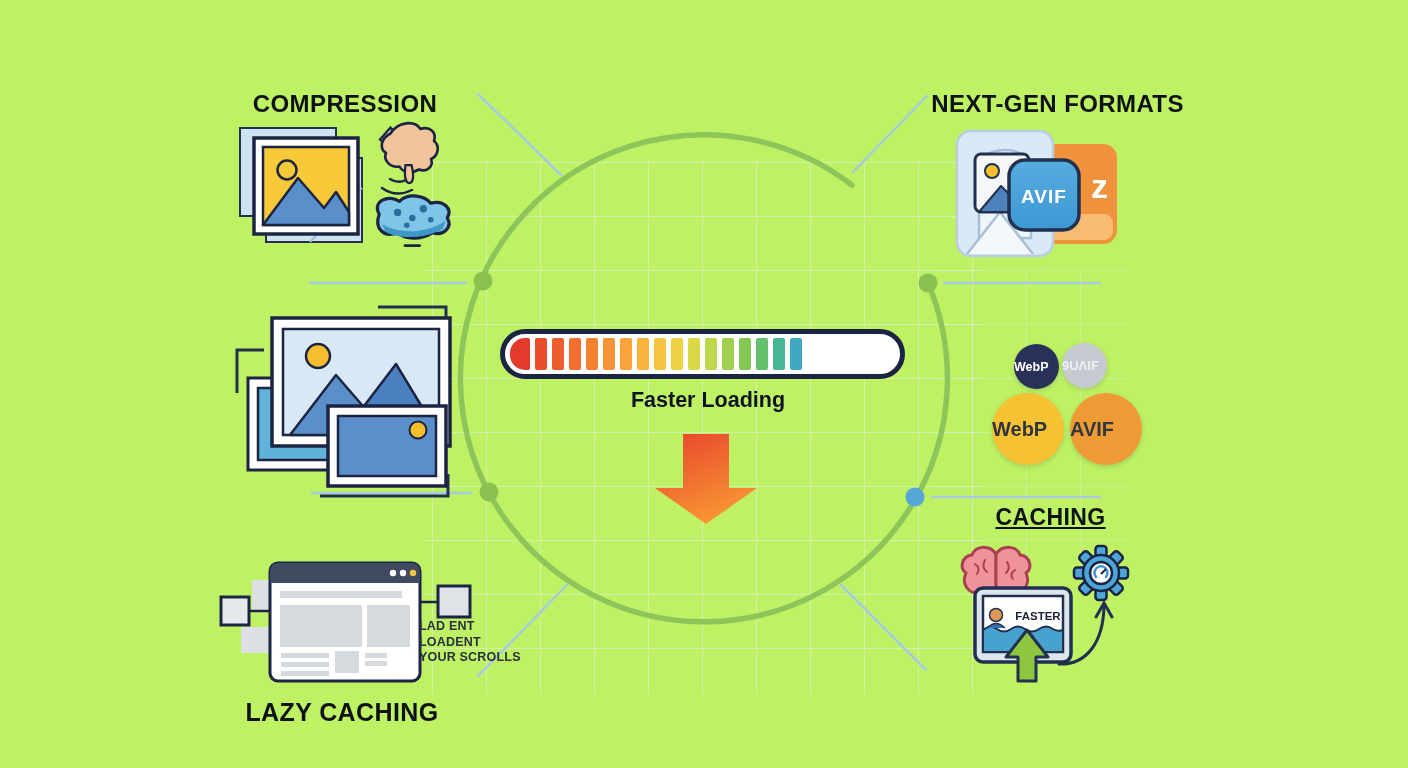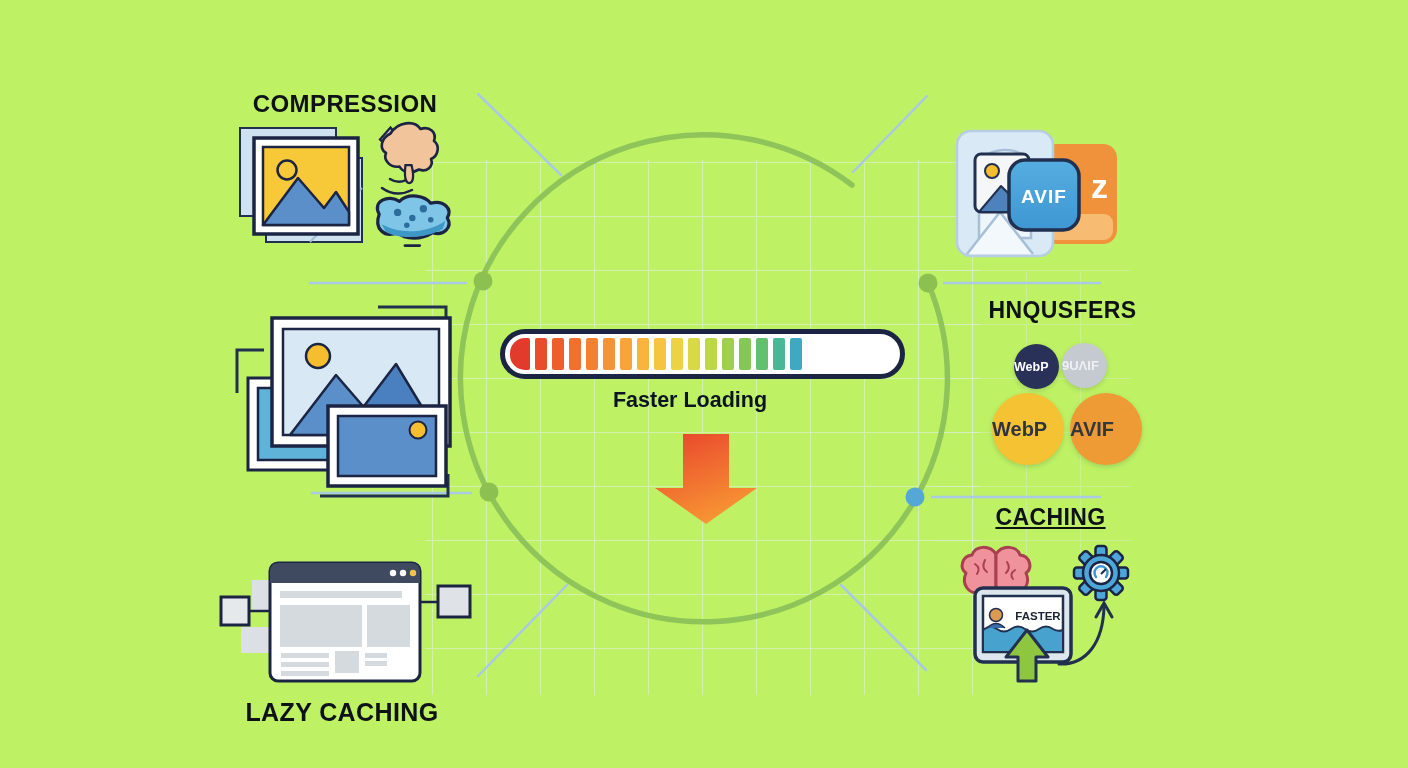--- a/index.html
+++ b/index.html
@@ -7,21 +7,21 @@
          font-family:"Liberation Sans","DejaVu Sans",sans-serif;}
   .abs{position:absolute;}
   .node-label{position:absolute;text-align:center;font-weight:700;color:#0e1116;letter-spacing:.4px;}
   .fs24{font-size:24px;} .fs23{font-size:23px;} .fs25{font-size:25px;}
   
   #progress-pill{position:absolute;left:500px;top:329px;width:405px;height:50px;box-sizing:border-box;
       border:5px solid #1c2444;border-radius:26px;background:#fff;display:flex;align-items:stretch;
       gap:5px;padding:4px 5px;}
   #progress-pill .seg{width:12px;flex:0 0 auto;border-radius:2px;}
   #progress-pill .seg-cap{width:20px;border-radius:15px 2px 2px 15px;}
-  #faster-caption{position:absolute;left:542px;top:388px;width:296px;text-align:center;
+  #faster-caption{position:absolute;left:560px;top:388px;width:296px;text-align:center;
       font-size:21.5px;font-weight:600;color:#0c1322;}
   
   .circle-badge{position:absolute;border-radius:50%;display:flex;align-items:center;justify-content:flex-start;
       box-shadow:0 2px 5px rgba(40,50,70,.18);}
   #badge-webp-small{left:1014px;top:344px;width:45px;height:45px;background:#2a3158;color:#fff;
       font-size:12.5px;font-weight:600;z-index:2;}
   #badge-generic-small{left:1062px;top:343px;width:45px;height:45px;background:#c5cad1;color:#eef0f3;
       font-size:13px;font-weight:600;z-index:1;}
   #badge-webp-large{left:992px;top:393px;width:72px;height:72px;background:#f5c233;color:#2f3440;
       font-size:20px;font-weight:600;}
@@ -67,21 +67,21 @@
 
     <circle cx="483" cy="281" r="9.5" fill="#8cc152"></circle>
     <circle cx="489" cy="492" r="9.5" fill="#8cc152"></circle>
     <circle cx="928" cy="283" r="9.5" fill="#8cc152"></circle>
     <circle cx="915" cy="497" r="9.5" fill="#55a8d6"></circle>
 
     <polygon points="683,434 729,434 729,488 757,488 706,524 655,488 683,488" fill="url(#arrowGrad)"></polygon>
   </svg>
 
   <div class="node-label fs24" style="left:230px;top:90px;width:230px;">COMPRESSION</div>
-  <div class="node-label fs23" style="left:950px;top:297px;width:225px;">HNQUSFERS</div>
+  <div class="node-label fs24" style="left:915px;top:90px;width:285px;">NEXT-GEN FORMATS</div>
   <div class="node-label fs25" style="left:222px;top:698px;width:240px;">LAZY CACHING</div>
   <div class="node-label fs23" style="left:958px;top:504px;width:185px;text-decoration:underline;">CACHING</div>
 
   <div id="progress-pill">
     <div style="display:flex;gap:5px;align-items:stretch;width:100%;">
         <div class="seg seg-cap" style="background: rgb(226, 58, 43);"></div>
         <div class="seg" style="background: rgb(232, 78, 44);"></div>
         <div class="seg" style="background: rgb(238, 94, 45);"></div>
         <div class="seg" style="background: rgb(242, 111, 48);"></div>
         <div class="seg" style="background: rgb(244, 129, 50);"></div>
@@ -178,20 +178,25 @@
         <rect x="76" y="98" width="48" height="5"></rect>
         <rect x="76" y="107" width="48" height="5"></rect>
         <rect x="76" y="116" width="48" height="5"></rect>
         <rect x="130" y="96" width="24" height="22"></rect>
         <rect x="160" y="98" width="22" height="5"></rect>
         <rect x="160" y="106" width="22" height="5"></rect>
       </g>
     </g>
   </svg>
 
+  <div id="lazy-caption">
+    <span>LAD ENT</span>
+    <span>LOADENT</span>
+    <span>YOUR SCROLLS</span>
+  </div>
 
   <svg class="abs" style="left:945px;top:126px;" width="185" height="148" viewBox="0 0 185 148">
     <defs>
       <linearGradient id="avifGrad" x1="0" y1="0" x2="0" y2="1">
         <stop offset="0" stop-color="#56ade0"></stop>
           <stop offset="1" stop-color="#3e97d3"></stop>
       </linearGradient>
     </defs>
     <g>
       <rect x="98" y="18" width="74" height="100" rx="14" fill="#f0923b"></rect>

